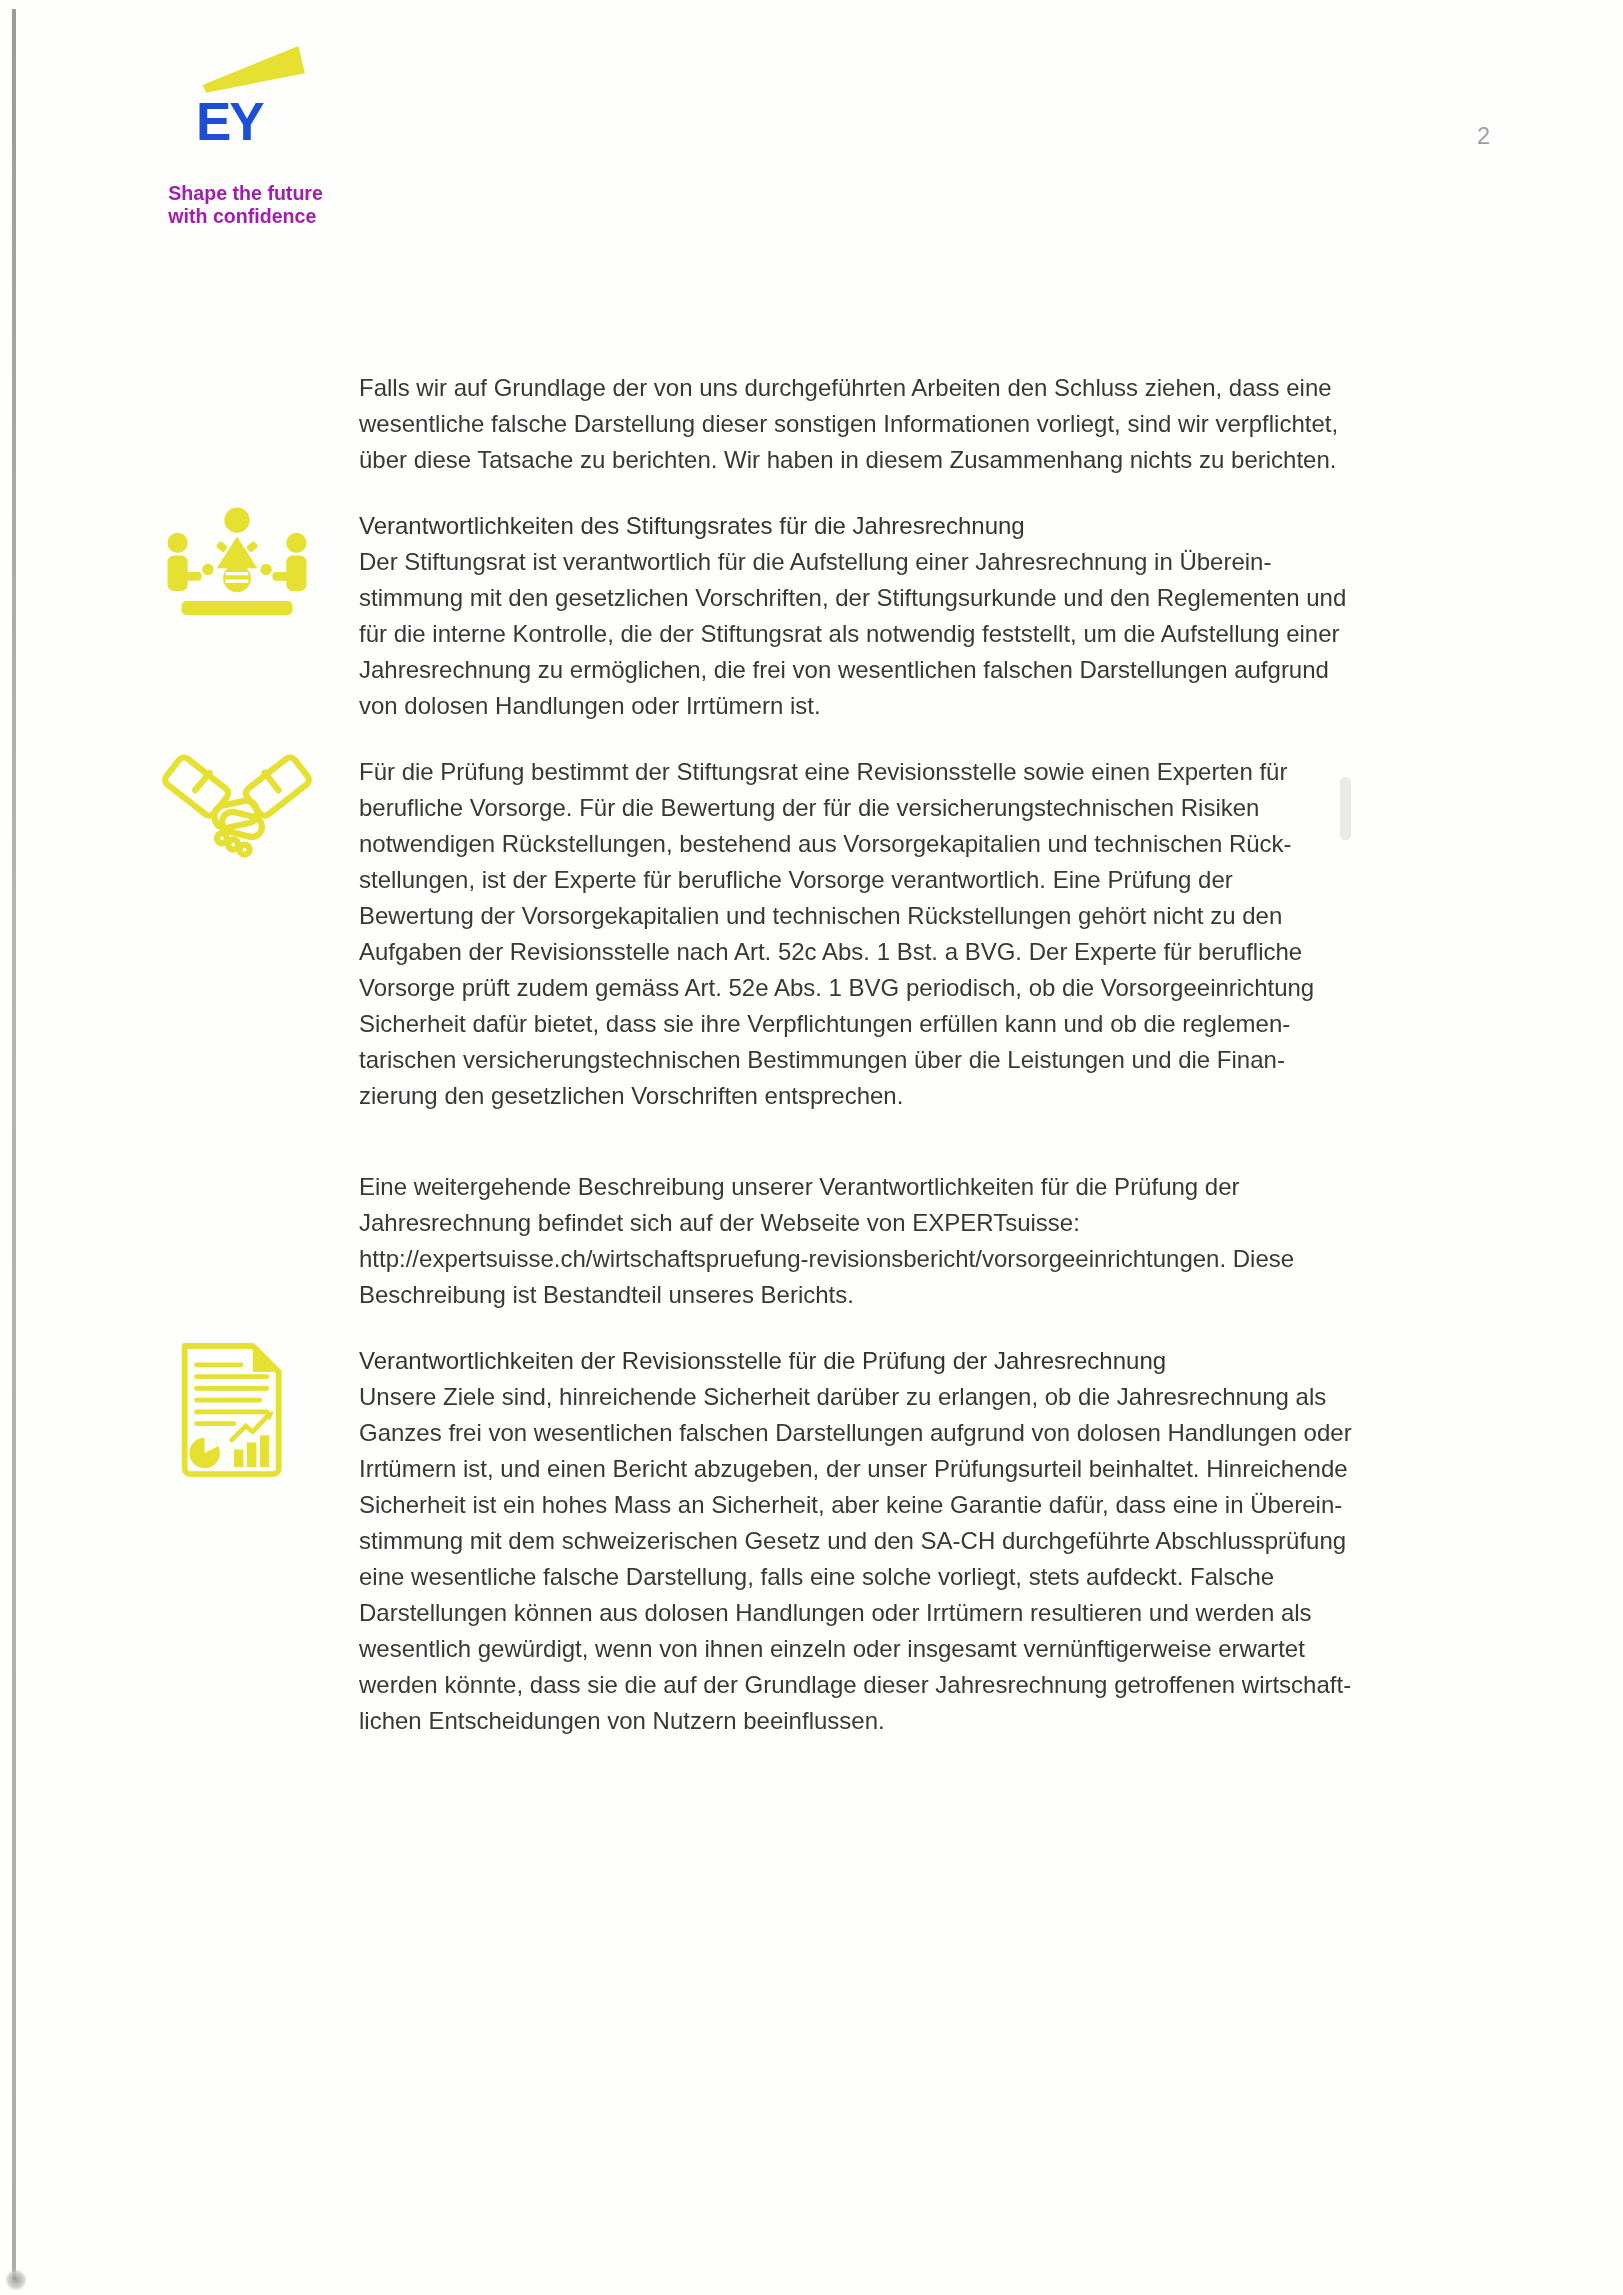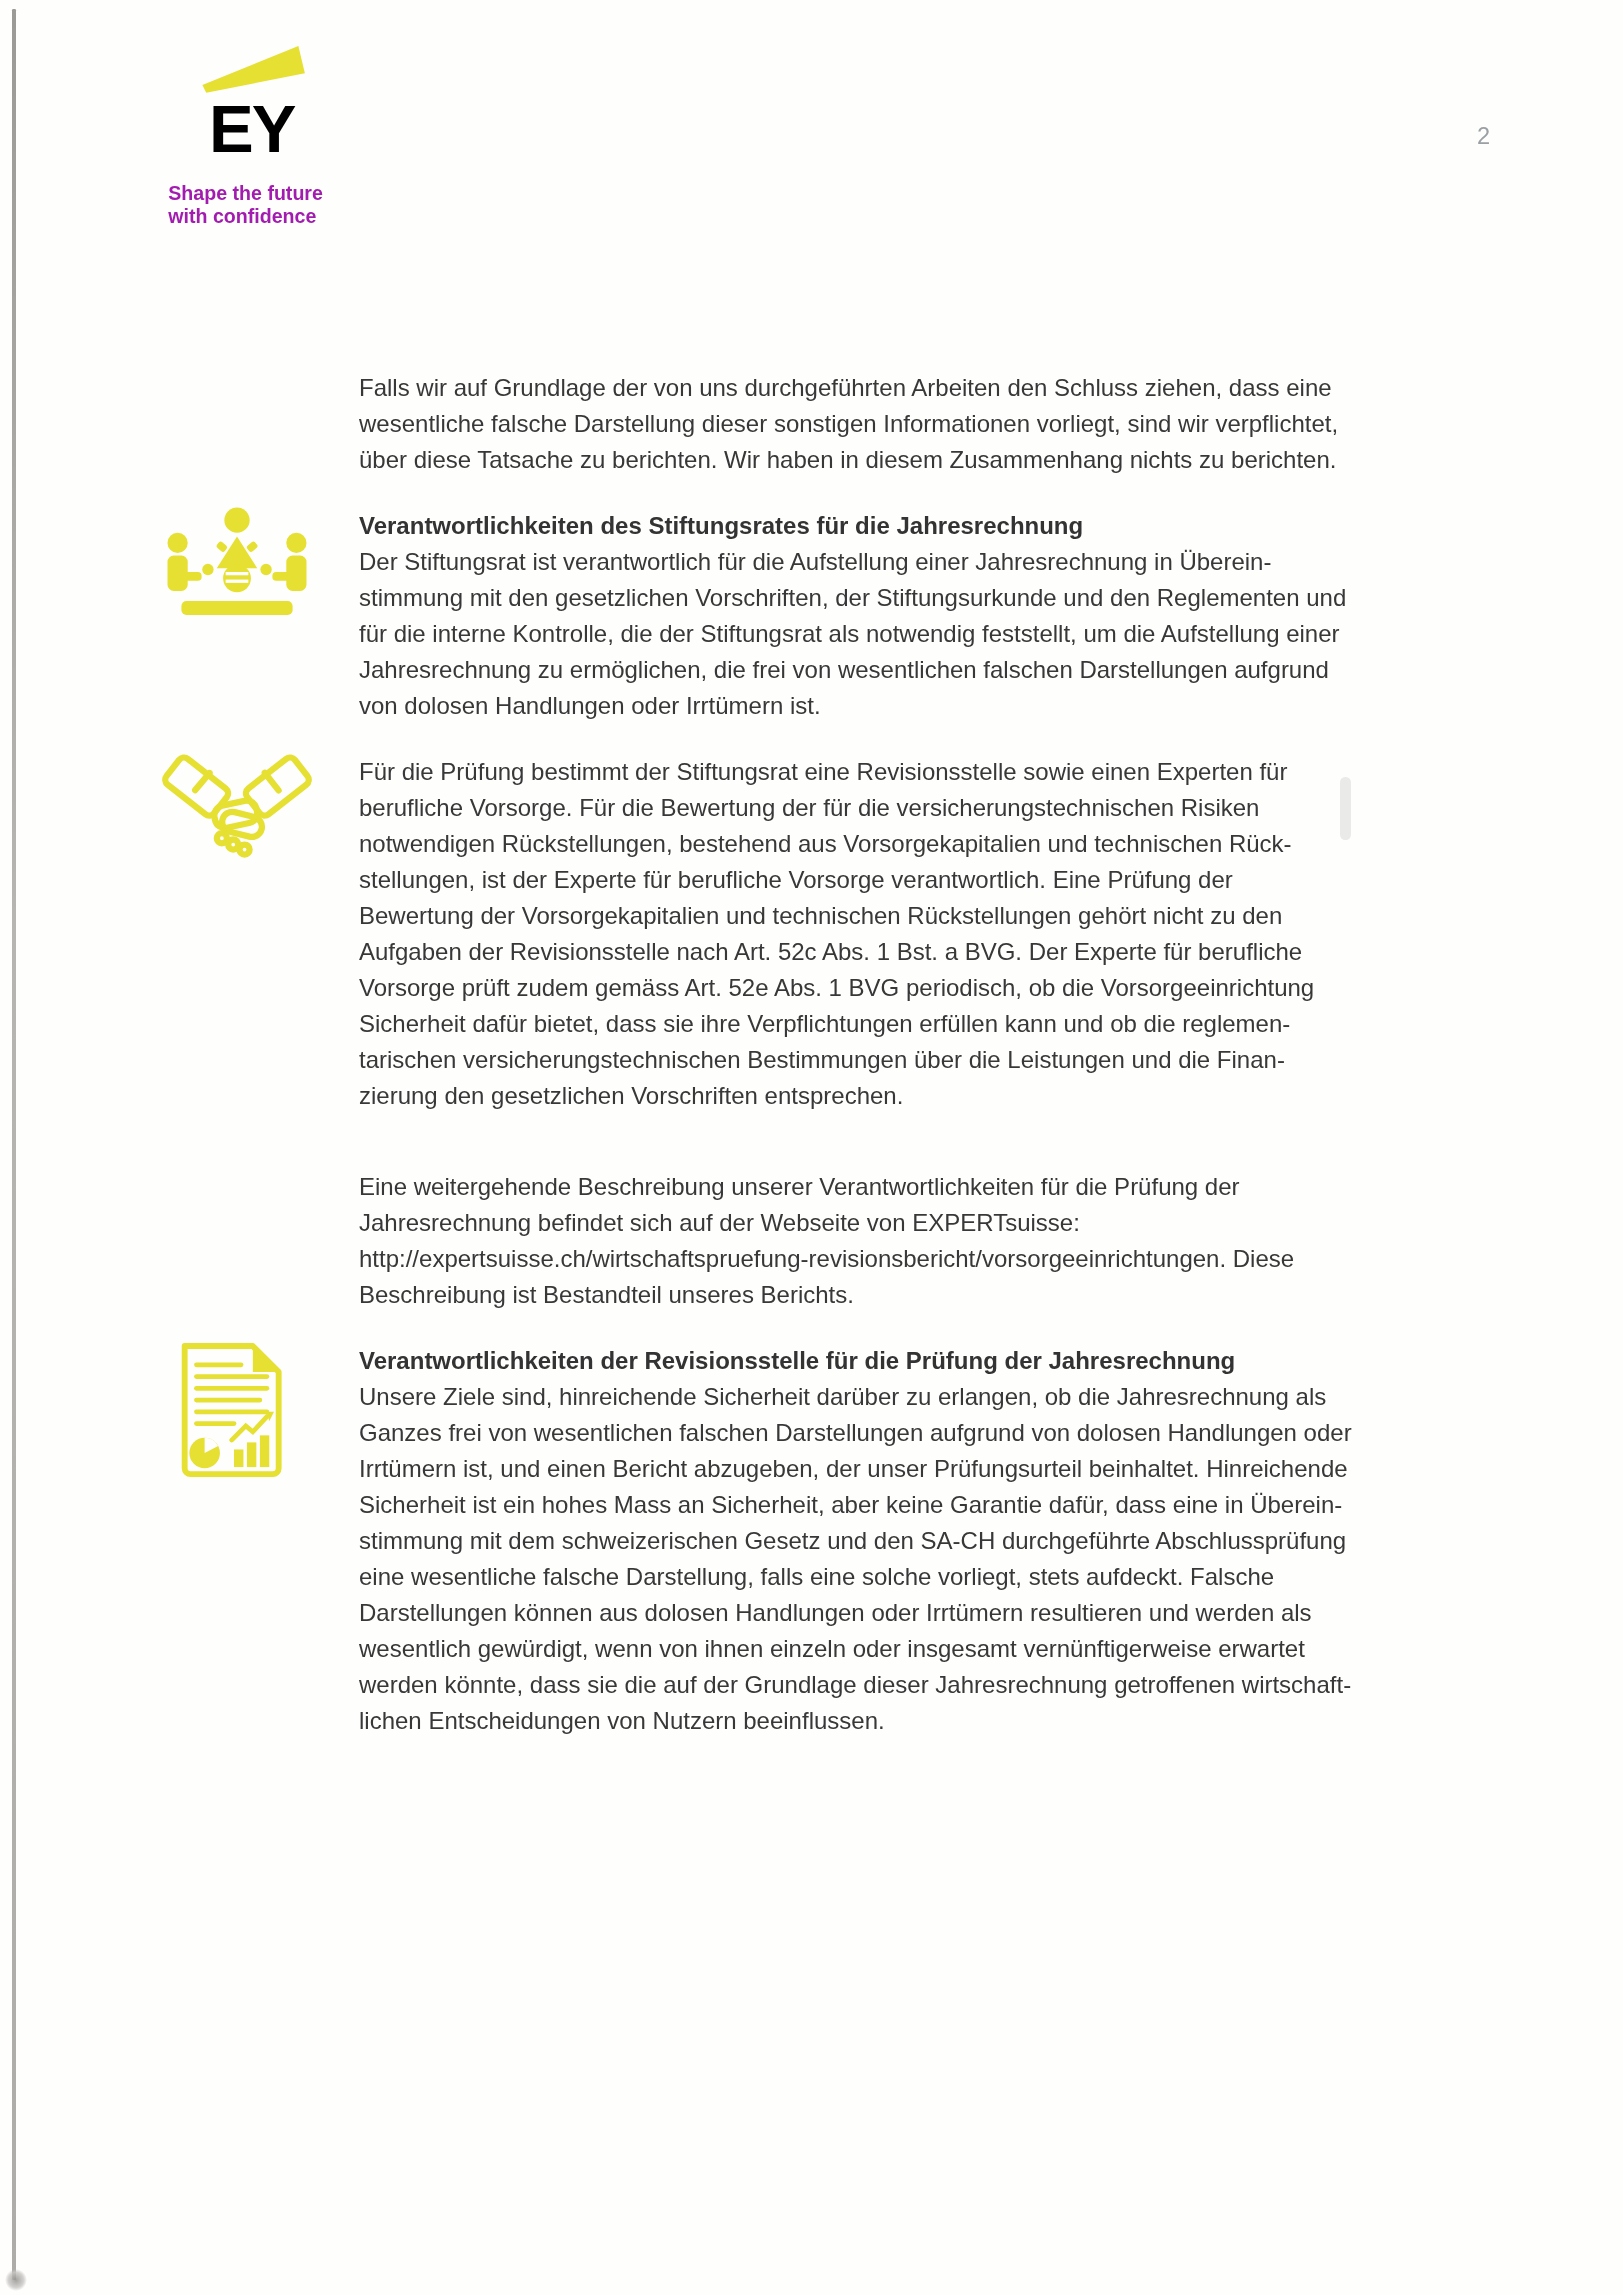--- a/index.html
+++ b/index.html
@@ -21,43 +21,43 @@
     opacity:.8;border-radius:50%;
   }
   .scan-smudge{
     position:absolute;left:1340px;top:777px;width:10.5px;height:63px;
     background:#d2d2cf;opacity:.45;border-radius:5.2px;
   }
   
   .logo{position:absolute;left:167px;top:39px;width:275px;}
   .logo .beam{position:absolute;left:35px;top:6.5px;}
   .logo .ey{
-    position:absolute;left:42px;top:56px;
-    font-size:67px;font-weight:700;letter-spacing:-2px;line-height:1;
-    color:#000000;
+    position:absolute;left:29px;top:56px;
+    font-size:53px;font-weight:700;letter-spacing:-2px;line-height:1;
+    color:#1d4ed8;
   }
   .logo .tagline{
     position:absolute;left:1.3px;top:143px;
     font-size:19.6px;font-weight:700;line-height:23px;color:#a21caf;
     white-space:pre-line;
   }
   
   .page-number{
     position:absolute;left:1464px;top:123px;width:39px;
     font-size:23.6px;color:#9ba0a3;text-align:center;
   }
   
   .content{position:absolute;left:0;top:370px;width:1623px;}
   .block{display:flex;align-items:flex-start;}
   .block+.block{margin-top:30px;}
   .block.closing{margin-top:55px;}
   .icon-cell{flex:0 0 359px;box-sizing:border-box;padding-left:161px;}
   .text-cell{width:1184px;font-size:24px;line-height:36px;}
   .text-cell h2{
-    margin:0;font-size:24px;line-height:36px;font-weight:700;color:#333333;
+    margin:0;font-size:24px;line-height:36px;font-weight:400;color:#333333;
     white-space:pre-line;
   }
   .text-cell p{margin:0;white-space:pre-line;}
   .icon-board{margin-top:-2.6px;}
   .icon-handshake{margin-top:-9.2px;}
   .icon-document{margin-top:-3.9px;}
 </style>
 </head>
 <body>
 

